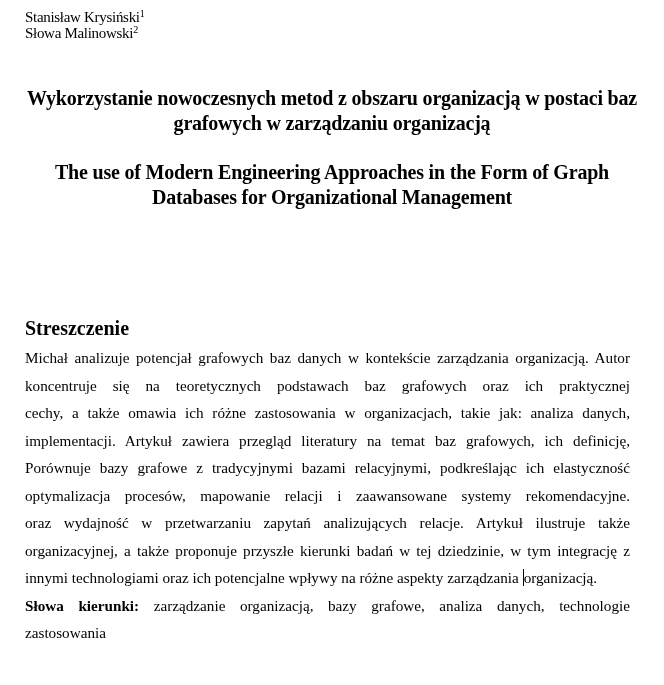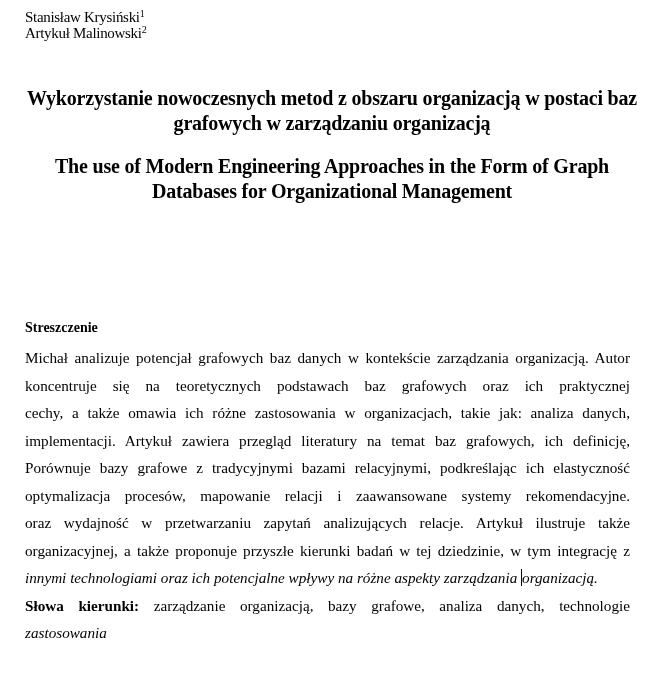--- a/index.html
+++ b/index.html
@@ -40,29 +40,29 @@
     position: absolute;
     left: 0;
     width: 664px;
     text-align: center;
     font-weight: bold;
     font-size: 20px;
     line-height: 24.5px;
     letter-spacing: -0.2px;
   }
   .title-pl { top: 86px; }
-  .title-en { top: 154px; }
+  .title-en { top: 160px; }
   .title-line { display: block; white-space: nowrap; }
 
   .abstract-heading {
     position: absolute;
     left: 25px;
     top: 319px;
     font-weight: bold;
-    font-size: 14px;
+    font-size: 20px;
     line-height: 18px;
   }
   .body-lines {
     position: absolute;
     left: 25px;
     top: 344px;
     width: 605px;
     font-size: 15.2px;
     line-height: 27.55px;
   }
@@ -70,40 +70,39 @@
     display: block;
     white-space: nowrap;
     text-align: justify;
     text-align-last: justify;
     height: 27.55px;
     overflow: visible;
   }
   .jline.last {
     text-align: left;
     text-align-last: left;
-    font-style: italic;
   }
   .kw-label { font-weight: bold; }
   .caret {
     display: inline-block;
     width: 1px;
     height: 17px;
     background: #000;
     vertical-align: -3px;
     margin-right: 0px;
   }
 </style>
 </head>
 <body>
 
 <div class="page">
 
   <div class="authors">
     <div class="author-line"><span>Stanisław Krysiński</span><sup>1</sup></div>
-    <div class="author-line"><span>Artykuł Malinowski</span><sup>2</sup></div>
+    <div class="author-line"><span>Słowa Malinowski</span><sup>2</sup></div>
   </div>
 
   <div class="title-block title-pl">
     <span class="title-line">Wykorzystanie nowoczesnych metod z obszaru organizacją w postaci baz</span>
     <span class="title-line">grafowych w zarządzaniu organizacją</span>
   </div>
 
   <div class="title-block title-en">
     <span class="title-line">The use of Modern Engineering Approaches in the Form of Graph</span>
     <span class="title-line">Databases for Organizational Management</span>

